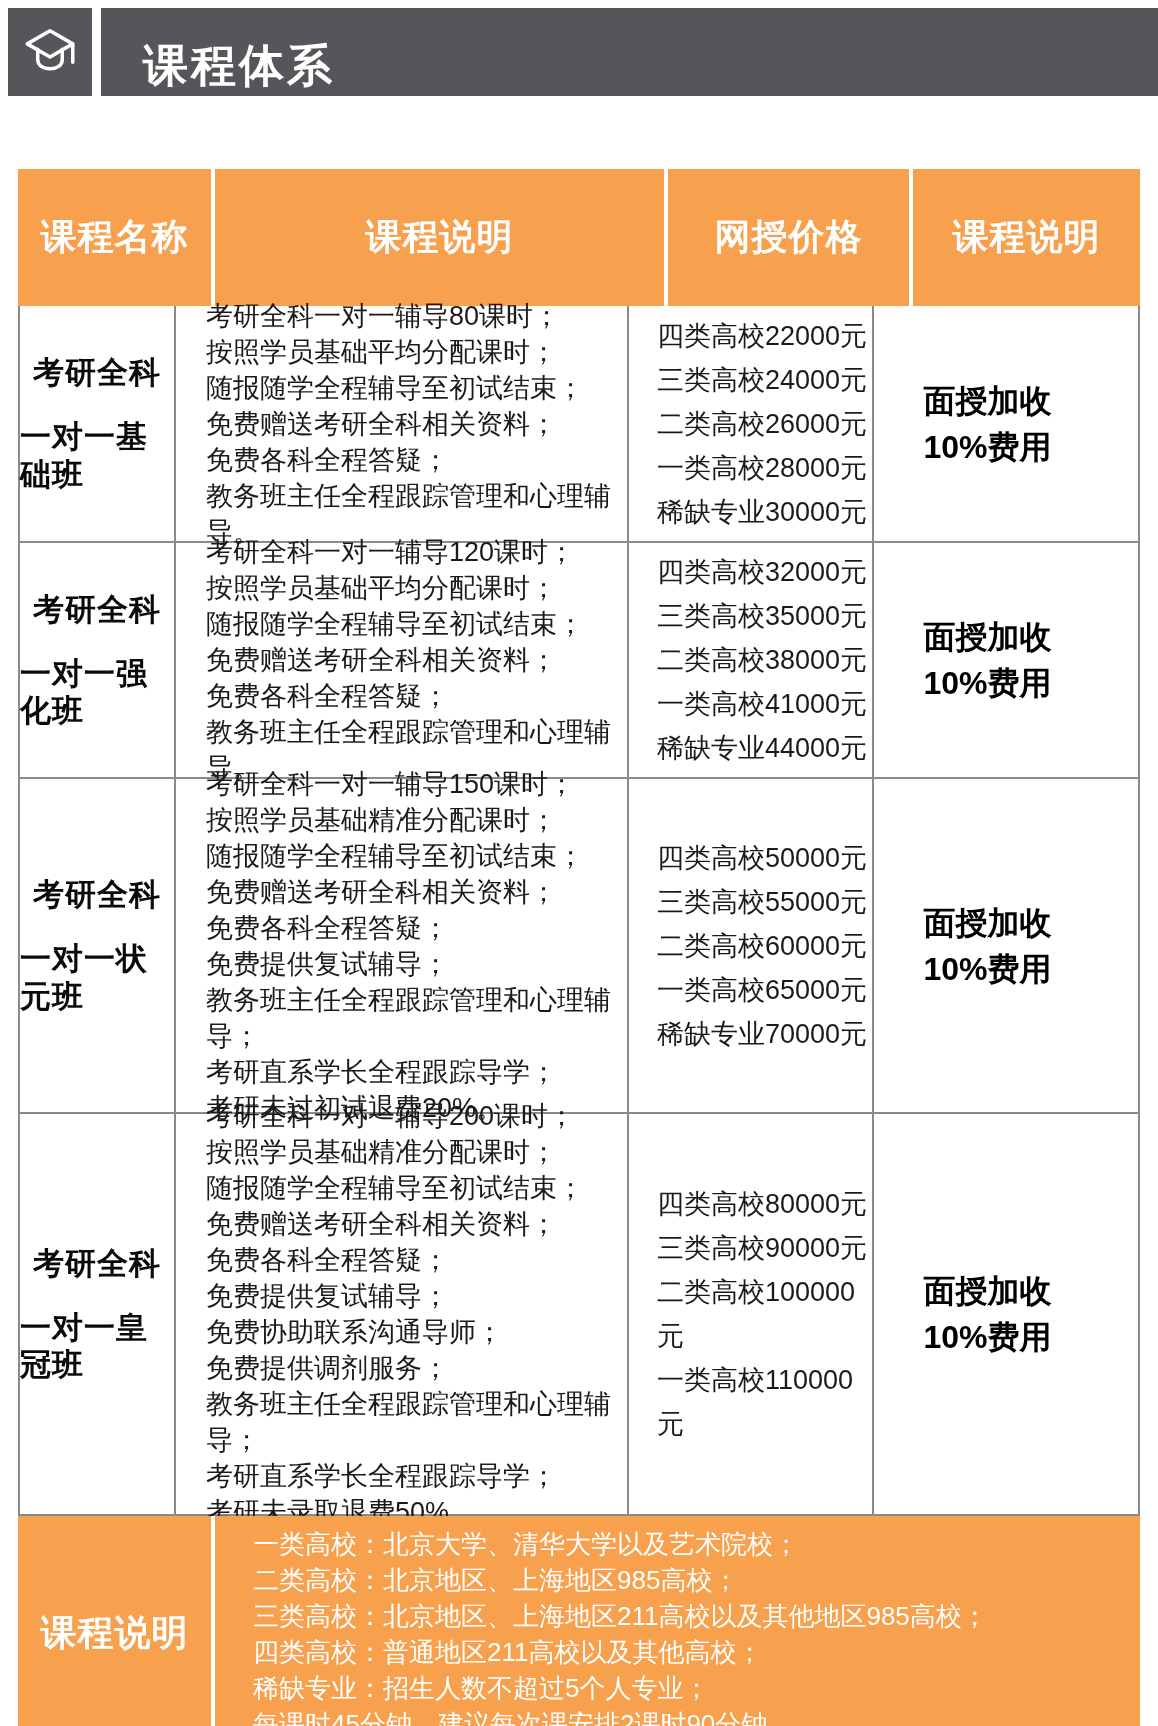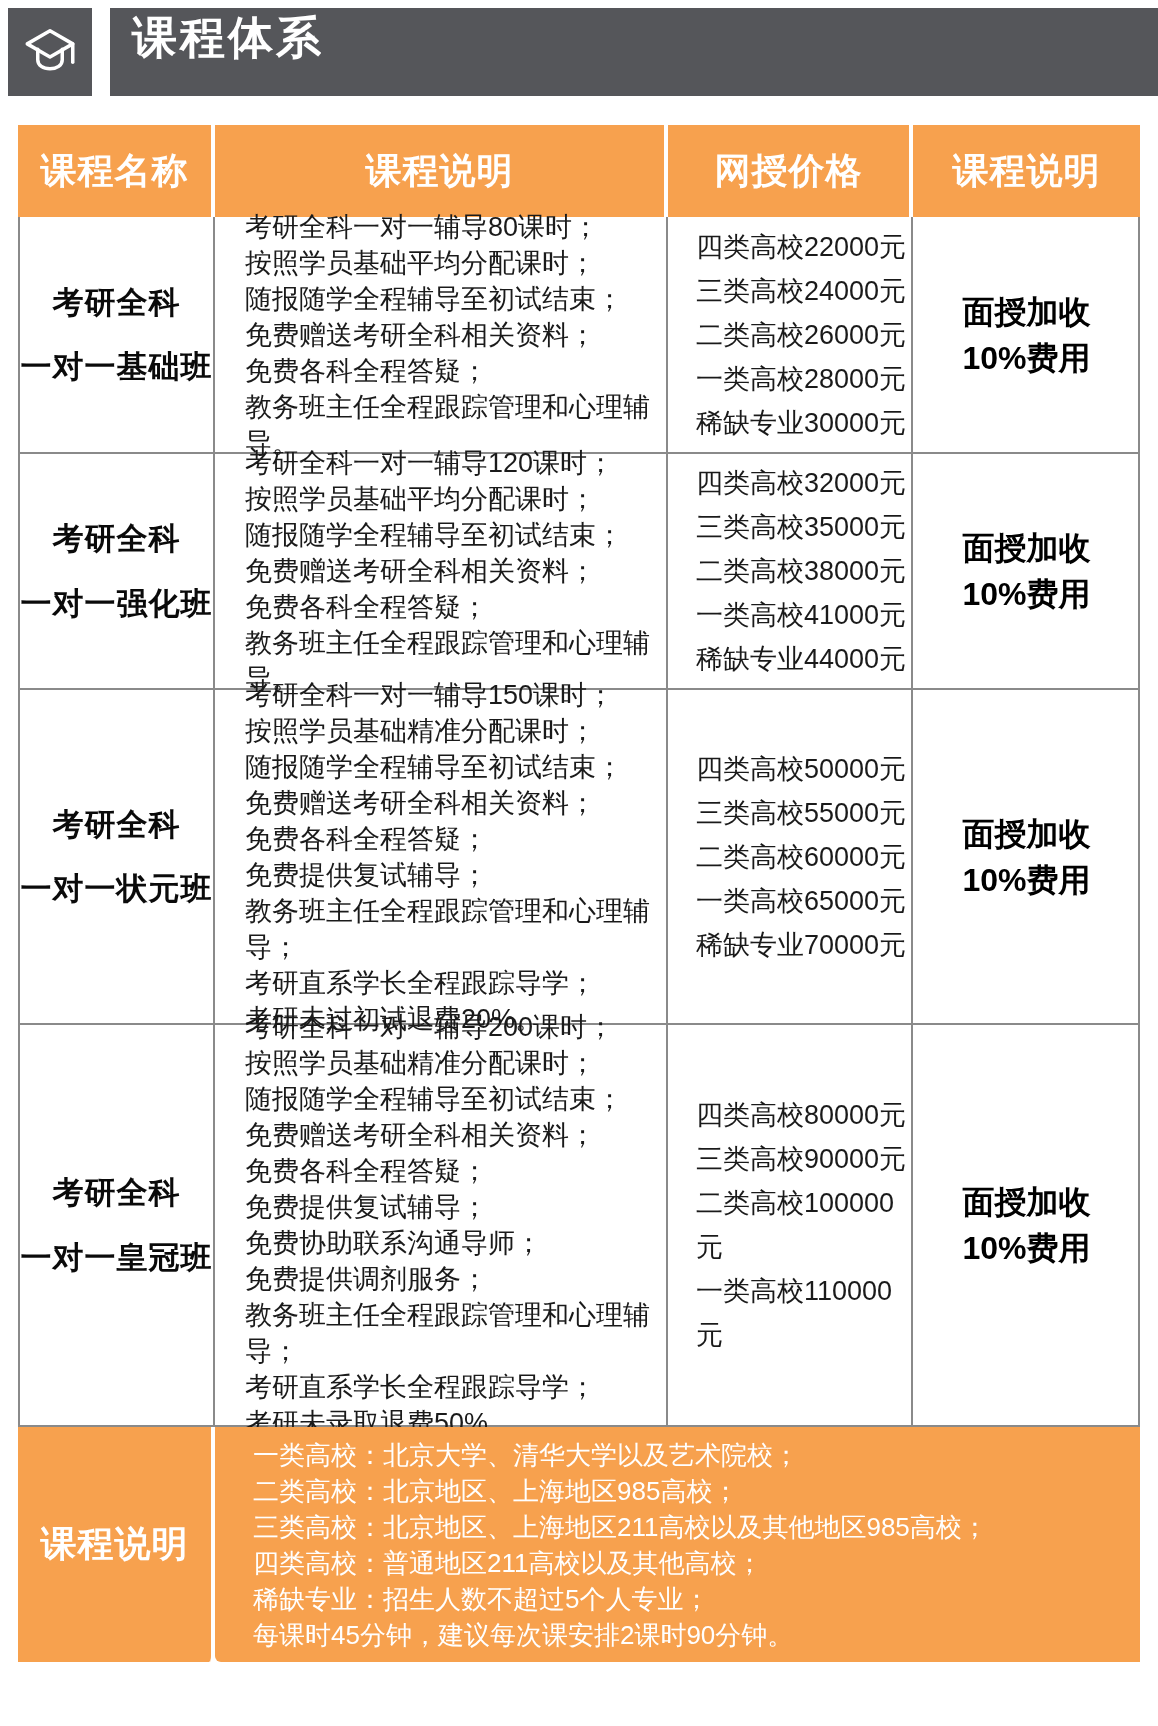--- a/index.html
+++ b/index.html
@@ -3,44 +3,44 @@
 <meta charset="utf-8">
 <style>
   html,body{margin:0;padding:0;background:#ffffff;}
   .page{
     position:relative;width:1158px;height:1726px;background:#ffffff;overflow:hidden;
     font-family:"Liberation Sans","DejaVu Sans",sans-serif;
   }
   
   .titlebar{position:absolute;top:8px;left:8px;right:0;height:88px;display:flex;}
   .icon-box{width:84px;height:88px;background:#55565A;display:flex;align-items:center;justify-content:center;flex:none;}
-  .title-main{flex:1;margin-left:18px;background:#55565A;display:flex;align-items:flex-start;padding-left:22px;}
+  .title-main{flex:1;margin-left:9px;background:#55565A;display:flex;align-items:flex-end;padding-left:42px;}
   .title-text{color:#ffffff;font-size:45px;font-weight:bold;letter-spacing:3px;}
   
   .table-wrap{position:absolute;left:18px;top:125px;width:1122px;}
   .c1{width:197px;flex:none;}
   .c2{width:453px;flex:none;}
   .c3{width:245px;flex:none;}
   .c4{width:227px;flex:none;}
-  .thead{display:flex;height:92px;}
+  .thead{display:flex;height:137px;margin-top:44px;}
   .th{
     box-sizing:border-box;background:#F7A14E;color:#ffffff;font-weight:bold;font-size:36px;
     display:flex;align-items:center;justify-content:center;letter-spacing:1px;
   }
   .th.gapr{border-right:4px solid #ffffff;}
   .tbody{border-left:2px solid #8a8a8a;border-right:2px solid #8a8a8a;border-bottom:2px solid #8a8a8a;box-sizing:border-box;width:1122px;}
   .trow{display:flex;background:#ffffff;}
   .trow + .trow{border-top:2px solid #8a8a8a;}
   .row-h1{height:235px;}
   .row-h2{height:234px;}
   .row-h3{height:333px;}
   .row-h4{height:400px;}
   .td{box-sizing:border-box;display:flex;flex-direction:column;justify-content:center;}
   .td.gapr{border-right:2px solid #8a8a8a;}
-  .tbody .c1{width:195px;align-items:center;}
+  .tbody .c1{width:156px;align-items:center;}
   .name-cell{align-items:center;row-gap:27px;}
   .name-line{font-size:31px;font-weight:bold;color:#0a0a0a;line-height:1.2;letter-spacing:1px;}
   .desc-cell{padding-left:30px;padding-right:4px;}
   .desc-line{font-size:27px;color:#1a1a1a;line-height:36px;}
   .price-cell{padding-left:28px;}
   .price-line{font-size:27px;color:#1a1a1a;line-height:44px;}
   .offline-cell{align-items:center;}
   .offline-line{font-size:32px;font-weight:bold;color:#000000;line-height:46px;}
   
   .tfoot{display:flex;height:235px;}

